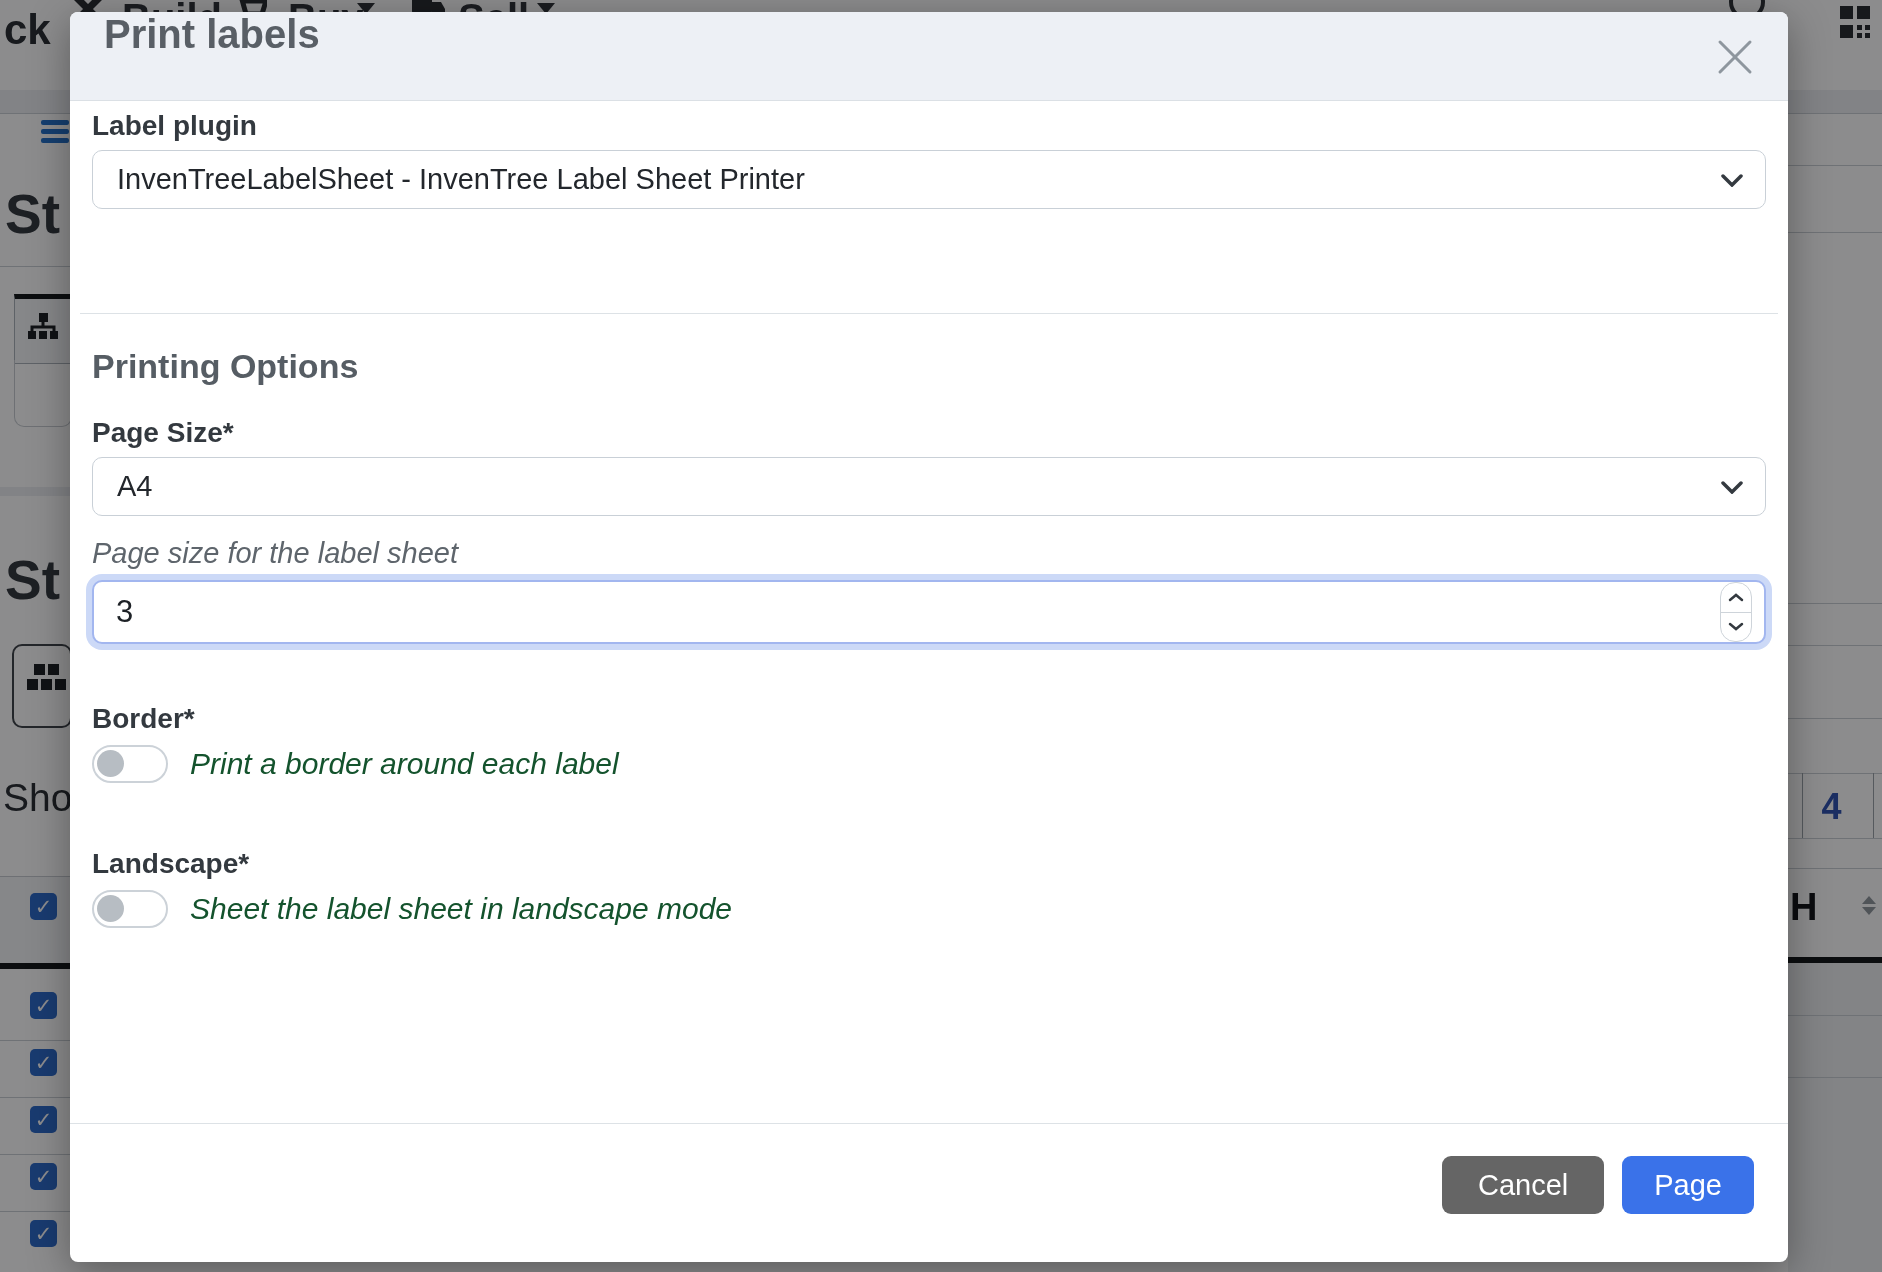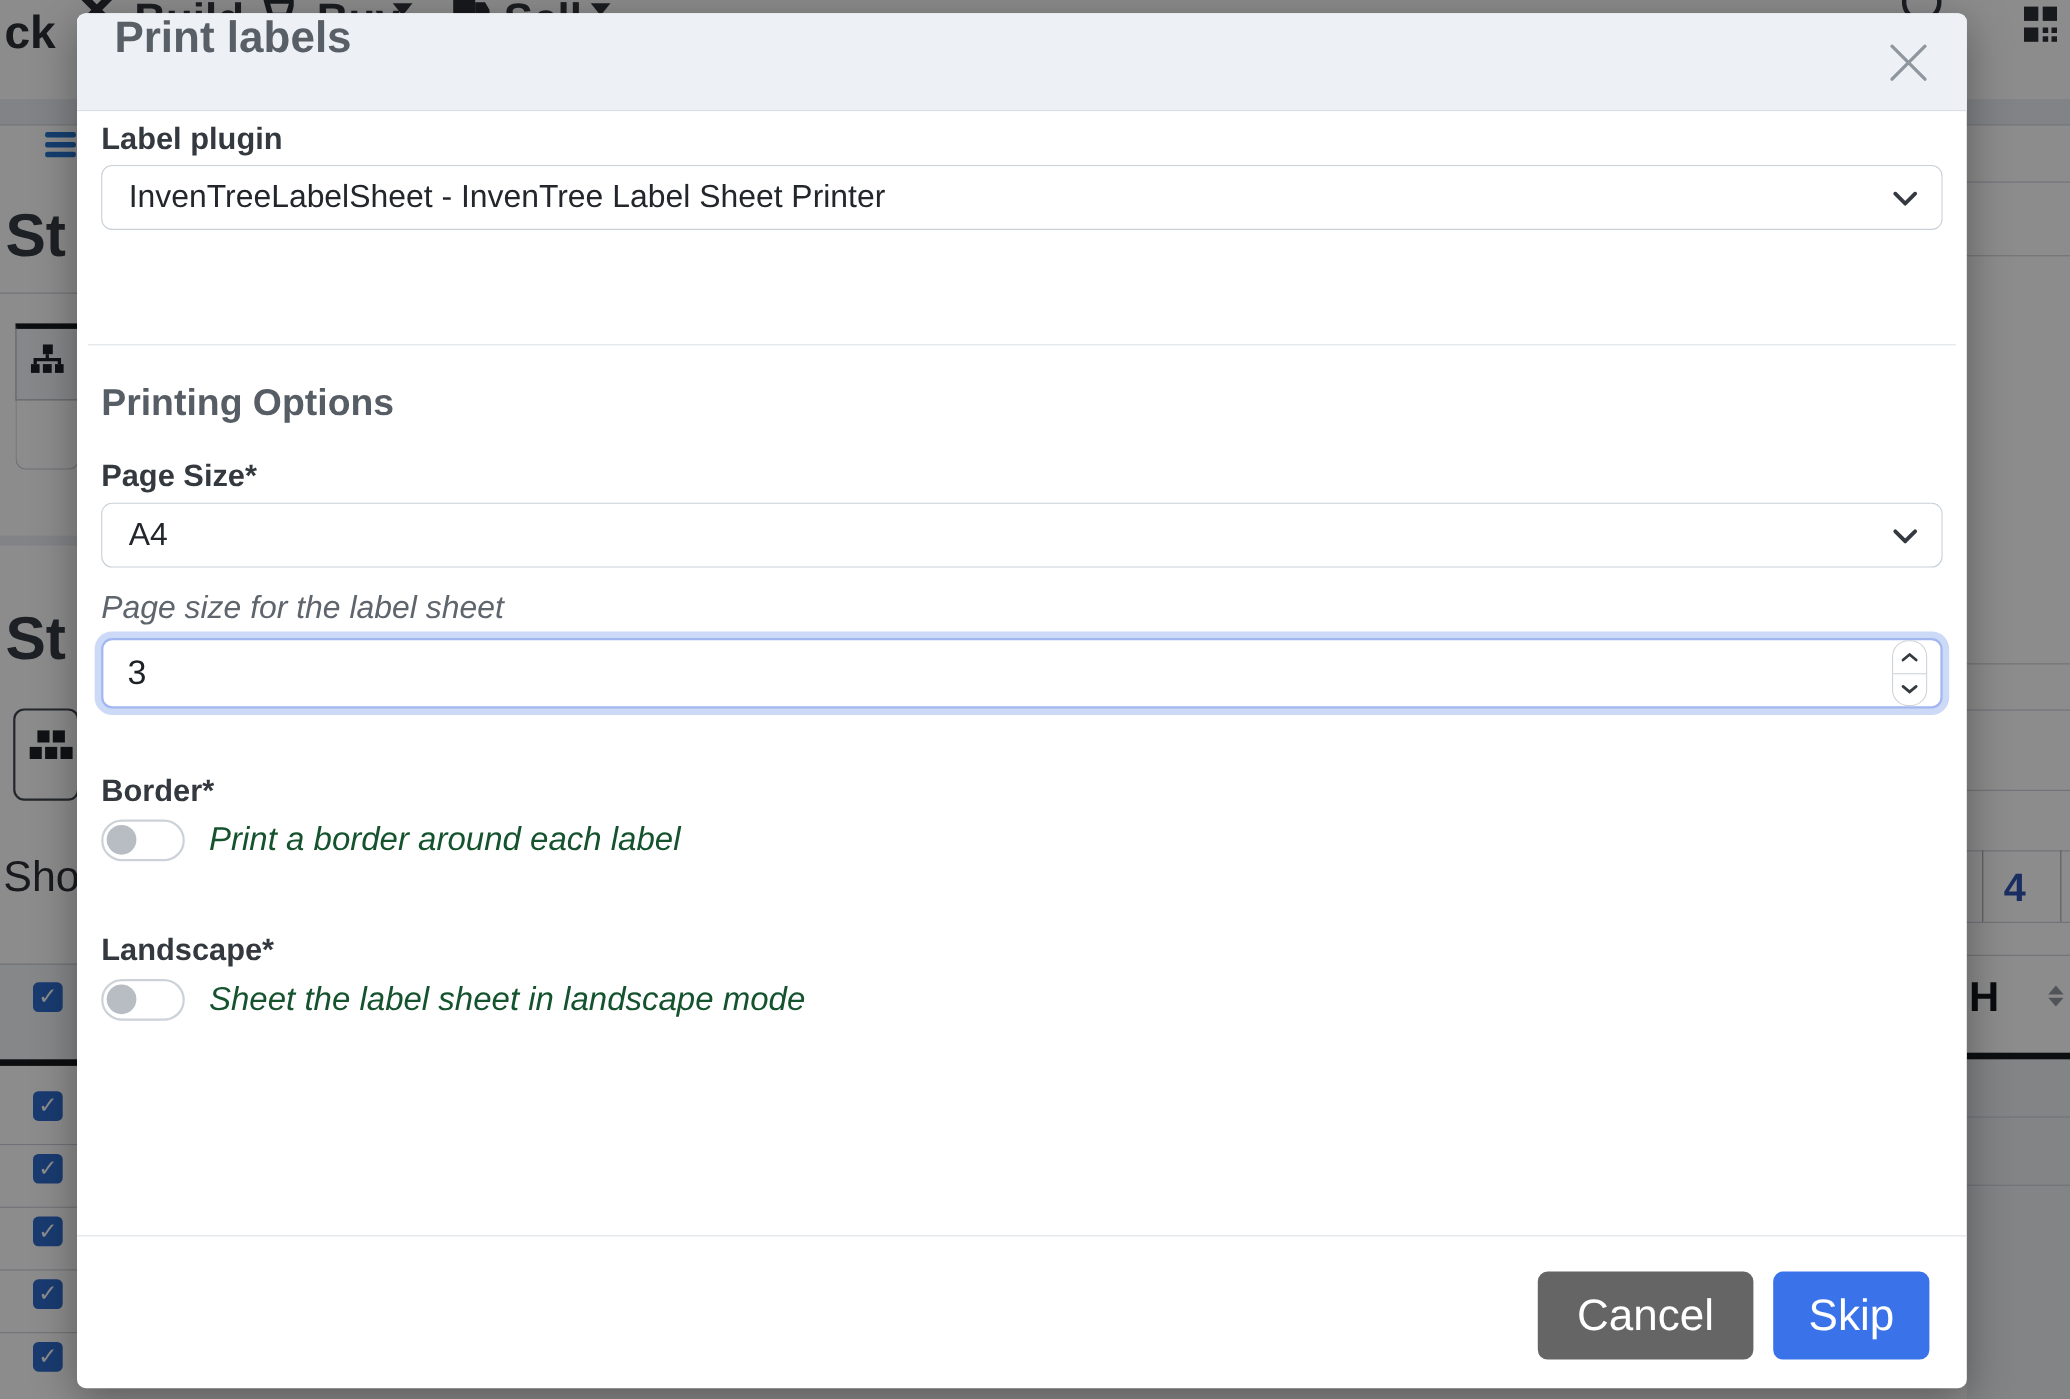--- a/index.html
+++ b/index.html
@@ -67,21 +67,21 @@
   .numwrap{position:relative;margin-top:10px;}
   .num-input{box-sizing:border-box;width:100%;height:64px;border:2px solid #a2b6ef;border-radius:10px;box-shadow:0 0 0 6px #ccd9f7;font-size:31px;padding:0 60px 0 22px;color:#1d2126;font-family:inherit;outline:none;}
   .stepper{position:absolute;right:14px;top:50%;transform:translateY(-50%);width:30px;height:58px;border:1px solid #ced4da;border-radius:15px;background:#fff;display:flex;flex-direction:column;overflow:hidden;}
   .stepper span{flex:1;display:flex;align-items:center;justify-content:center;cursor:pointer;}
   .stepper span + span{border-top:1px solid #ced4da;}
   .swrow{margin-top:10px;display:flex;align-items:center;gap:22px;}
   .switch{position:relative;width:72px;height:34px;border:2px solid #ccd2d8;border-radius:19px;background:#fff;flex:0 0 auto;cursor:pointer;}
   .knob{position:absolute;left:3px;top:3px;width:27px;height:27px;border-radius:50%;background:#b7bdc3;}
   .swhelp{font-size:30px;font-style:italic;color:#14532d;text-align:right;}
   .m-footer{flex:0 0 auto;height:139px;border-top:1px solid #dde2e6;display:flex;justify-content:flex-end;align-items:flex-start;gap:18px;padding:32px 34px 0 0;box-sizing:border-box;}
-  .btn{height:80px;border:none;border-radius:9px;font-size:40px;color:#fff;font-family:inherit;cursor:pointer;}
+  .btn{height:58px;border:none;border-radius:9px;font-size:29px;color:#fff;font-family:inherit;cursor:pointer;}
   .btn-cancel{background:#656565;padding:0 36px;}
   .btn-print{background:#3a72e9;padding:0 32px;}
 </style>
 </head>
 <body>
 
 <div class="stage">
 
   <div class="bg">
 
@@ -261,17 +261,17 @@
         <span class="switch">
             <span class="knob"></span>
           </span>
         <span class="swhelp">Sheet the label sheet in landscape mode</span>
       </div>
 
     </div>
 
     <div class="m-footer">
       <button class="btn btn-cancel">Cancel</button>
-      <button class="btn btn-print">Skip</button>
+      <button class="btn btn-print">Page</button>
     </div>
 
   </div>
 </div>
 
 </body></html>

